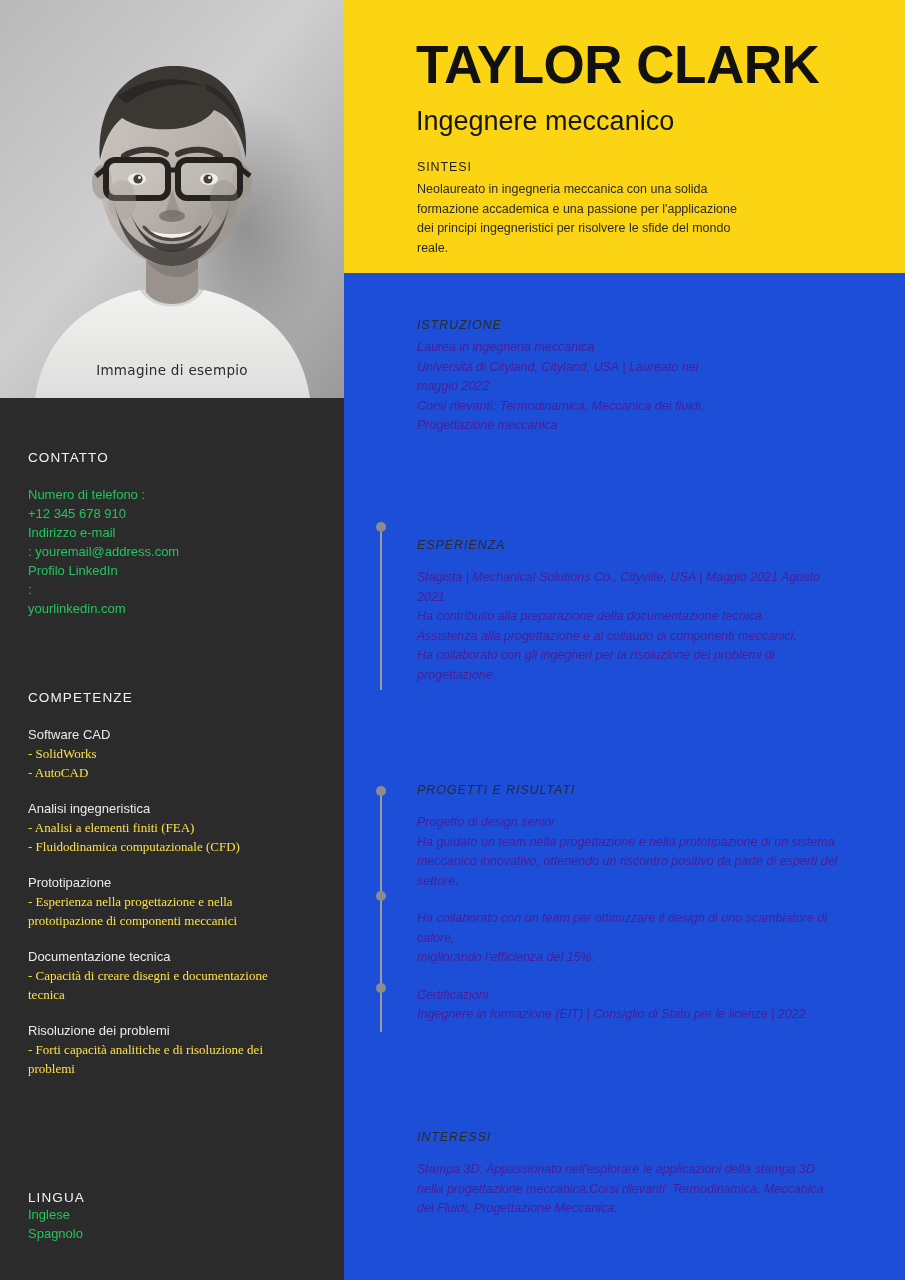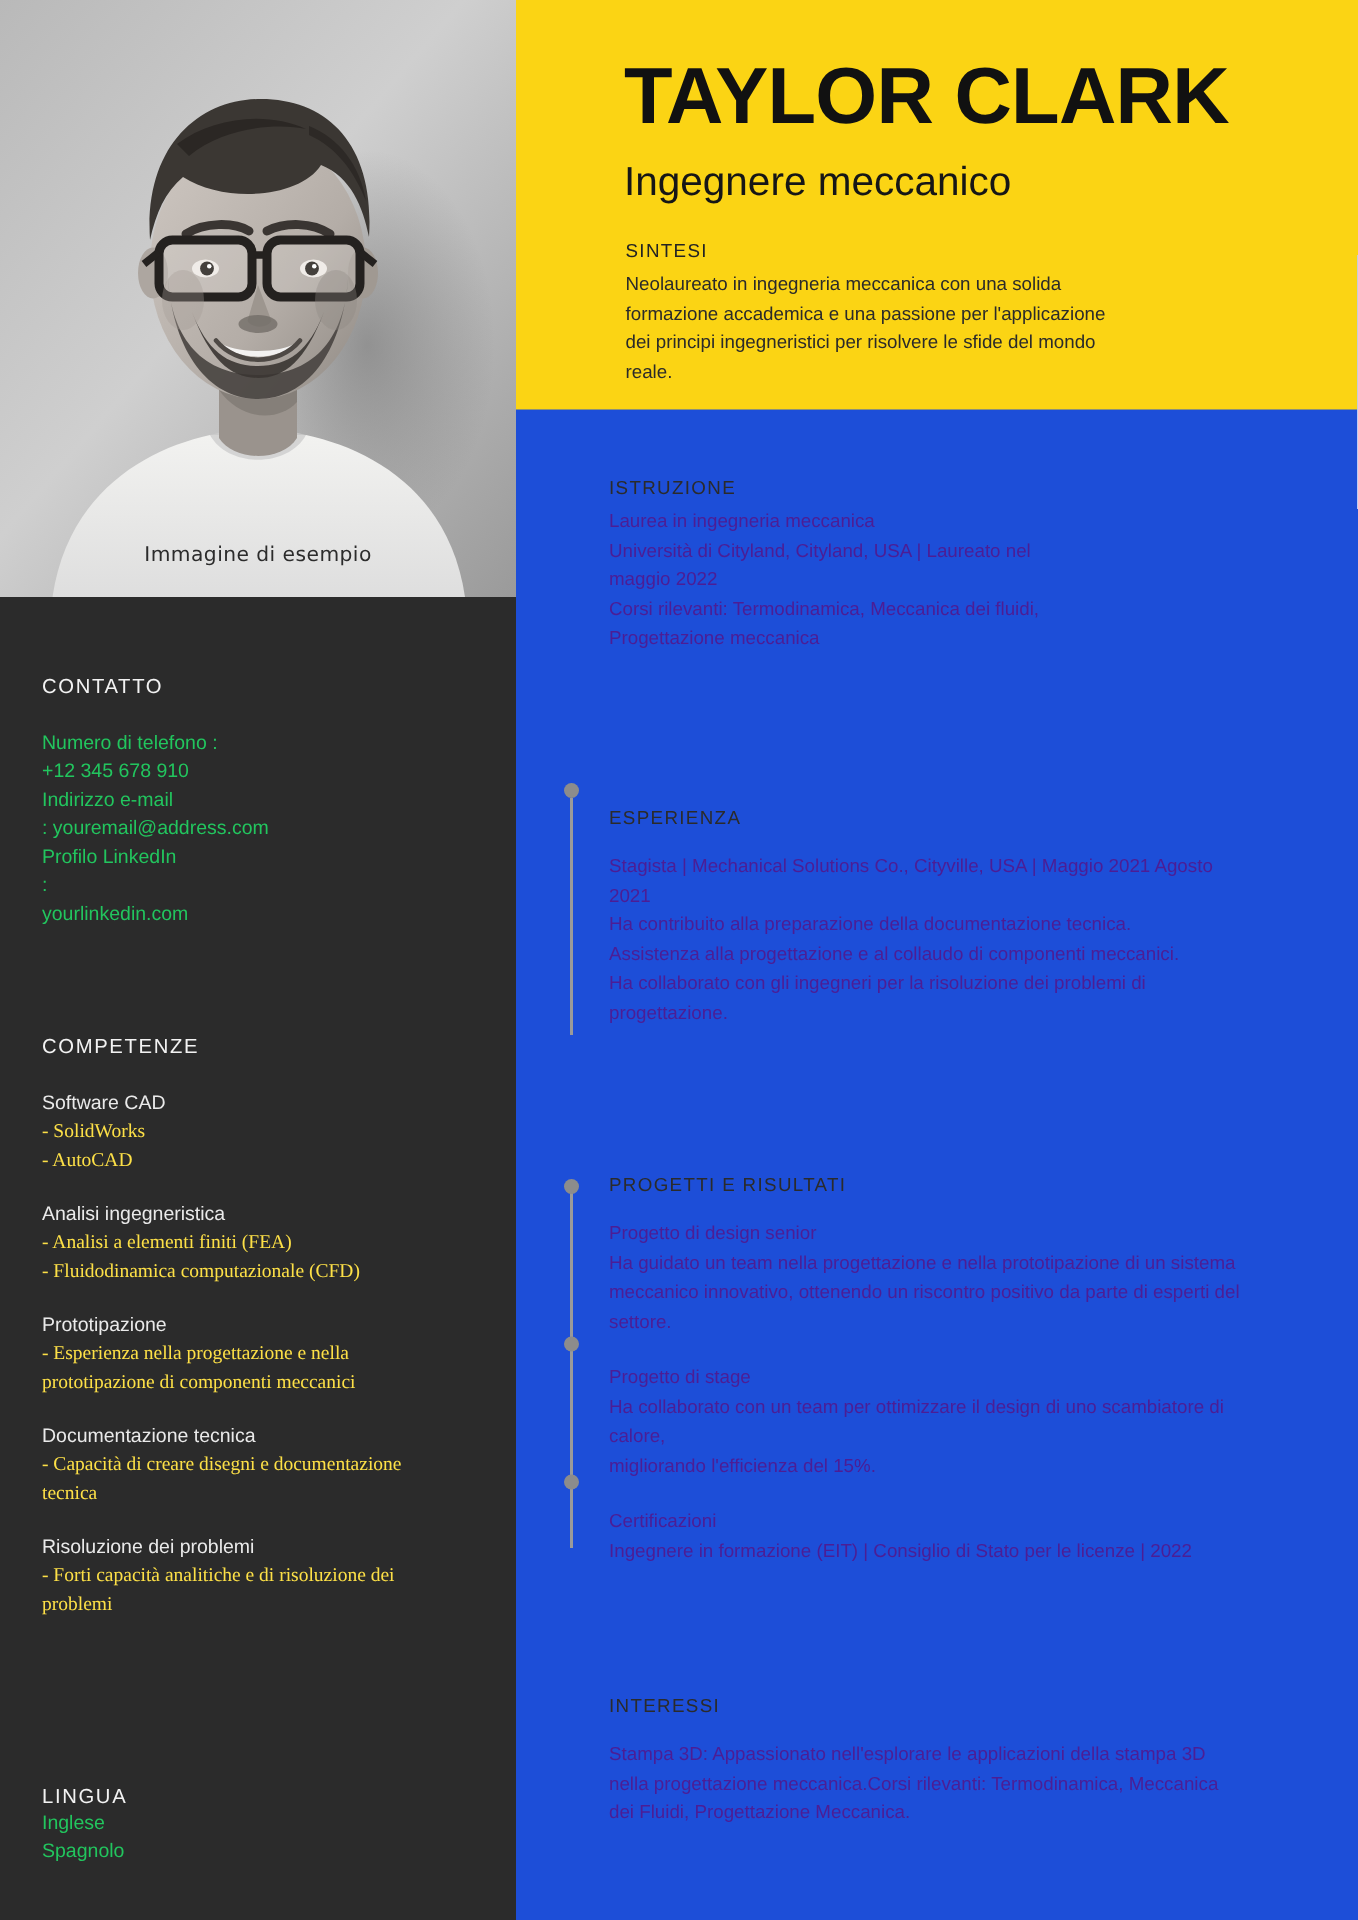--- a/index.html
+++ b/index.html
@@ -146,22 +146,23 @@
   .body-text {
     font-size: 12.5px;
     line-height: 19.5px;
     color: #2a2a2a;
     margin: 0;
     font-weight: 400;
   }
 
   .section {
     position: absolute;
-    left: 406px;
+    left: 417px;
     width: 440px;
+    font-style: italic;
   }
   .section .sec-head {
     color: #2b2b2b;
     margin-bottom: 16px;
   }
   .section .body-text { color: #4c1d95; }
   .entry { margin-bottom: 18px; }
   .entry:last-child { margin-bottom: 0; }
 
   
@@ -363,21 +364,20 @@
     <p class="sec-head">PROGETTI E RISULTATI</p>
 
     <div class="entry">
       <p class="body-text">Progetto di design senior</p>
       <p class="body-text">Ha guidato un team nella progettazione e nella prototipazione di un sistema</p>
       <p class="body-text">meccanico innovativo, ottenendo un riscontro positivo da parte di esperti del</p>
       <p class="body-text">settore.</p>
     </div>
 
     <div class="entry">
-      <p class="body-text">Progetto di stage</p>
       <p class="body-text">Ha collaborato con un team per ottimizzare il design di uno scambiatore di calore,</p>
       <p class="body-text">migliorando l'efficienza del 15%.</p>
     </div>
 
     <div class="entry">
       <p class="body-text">Certificazioni</p>
       <p class="body-text">Ingegnere in formazione (EIT) | Consiglio di Stato per le licenze | 2022</p>
     </div>
   </section>
 

